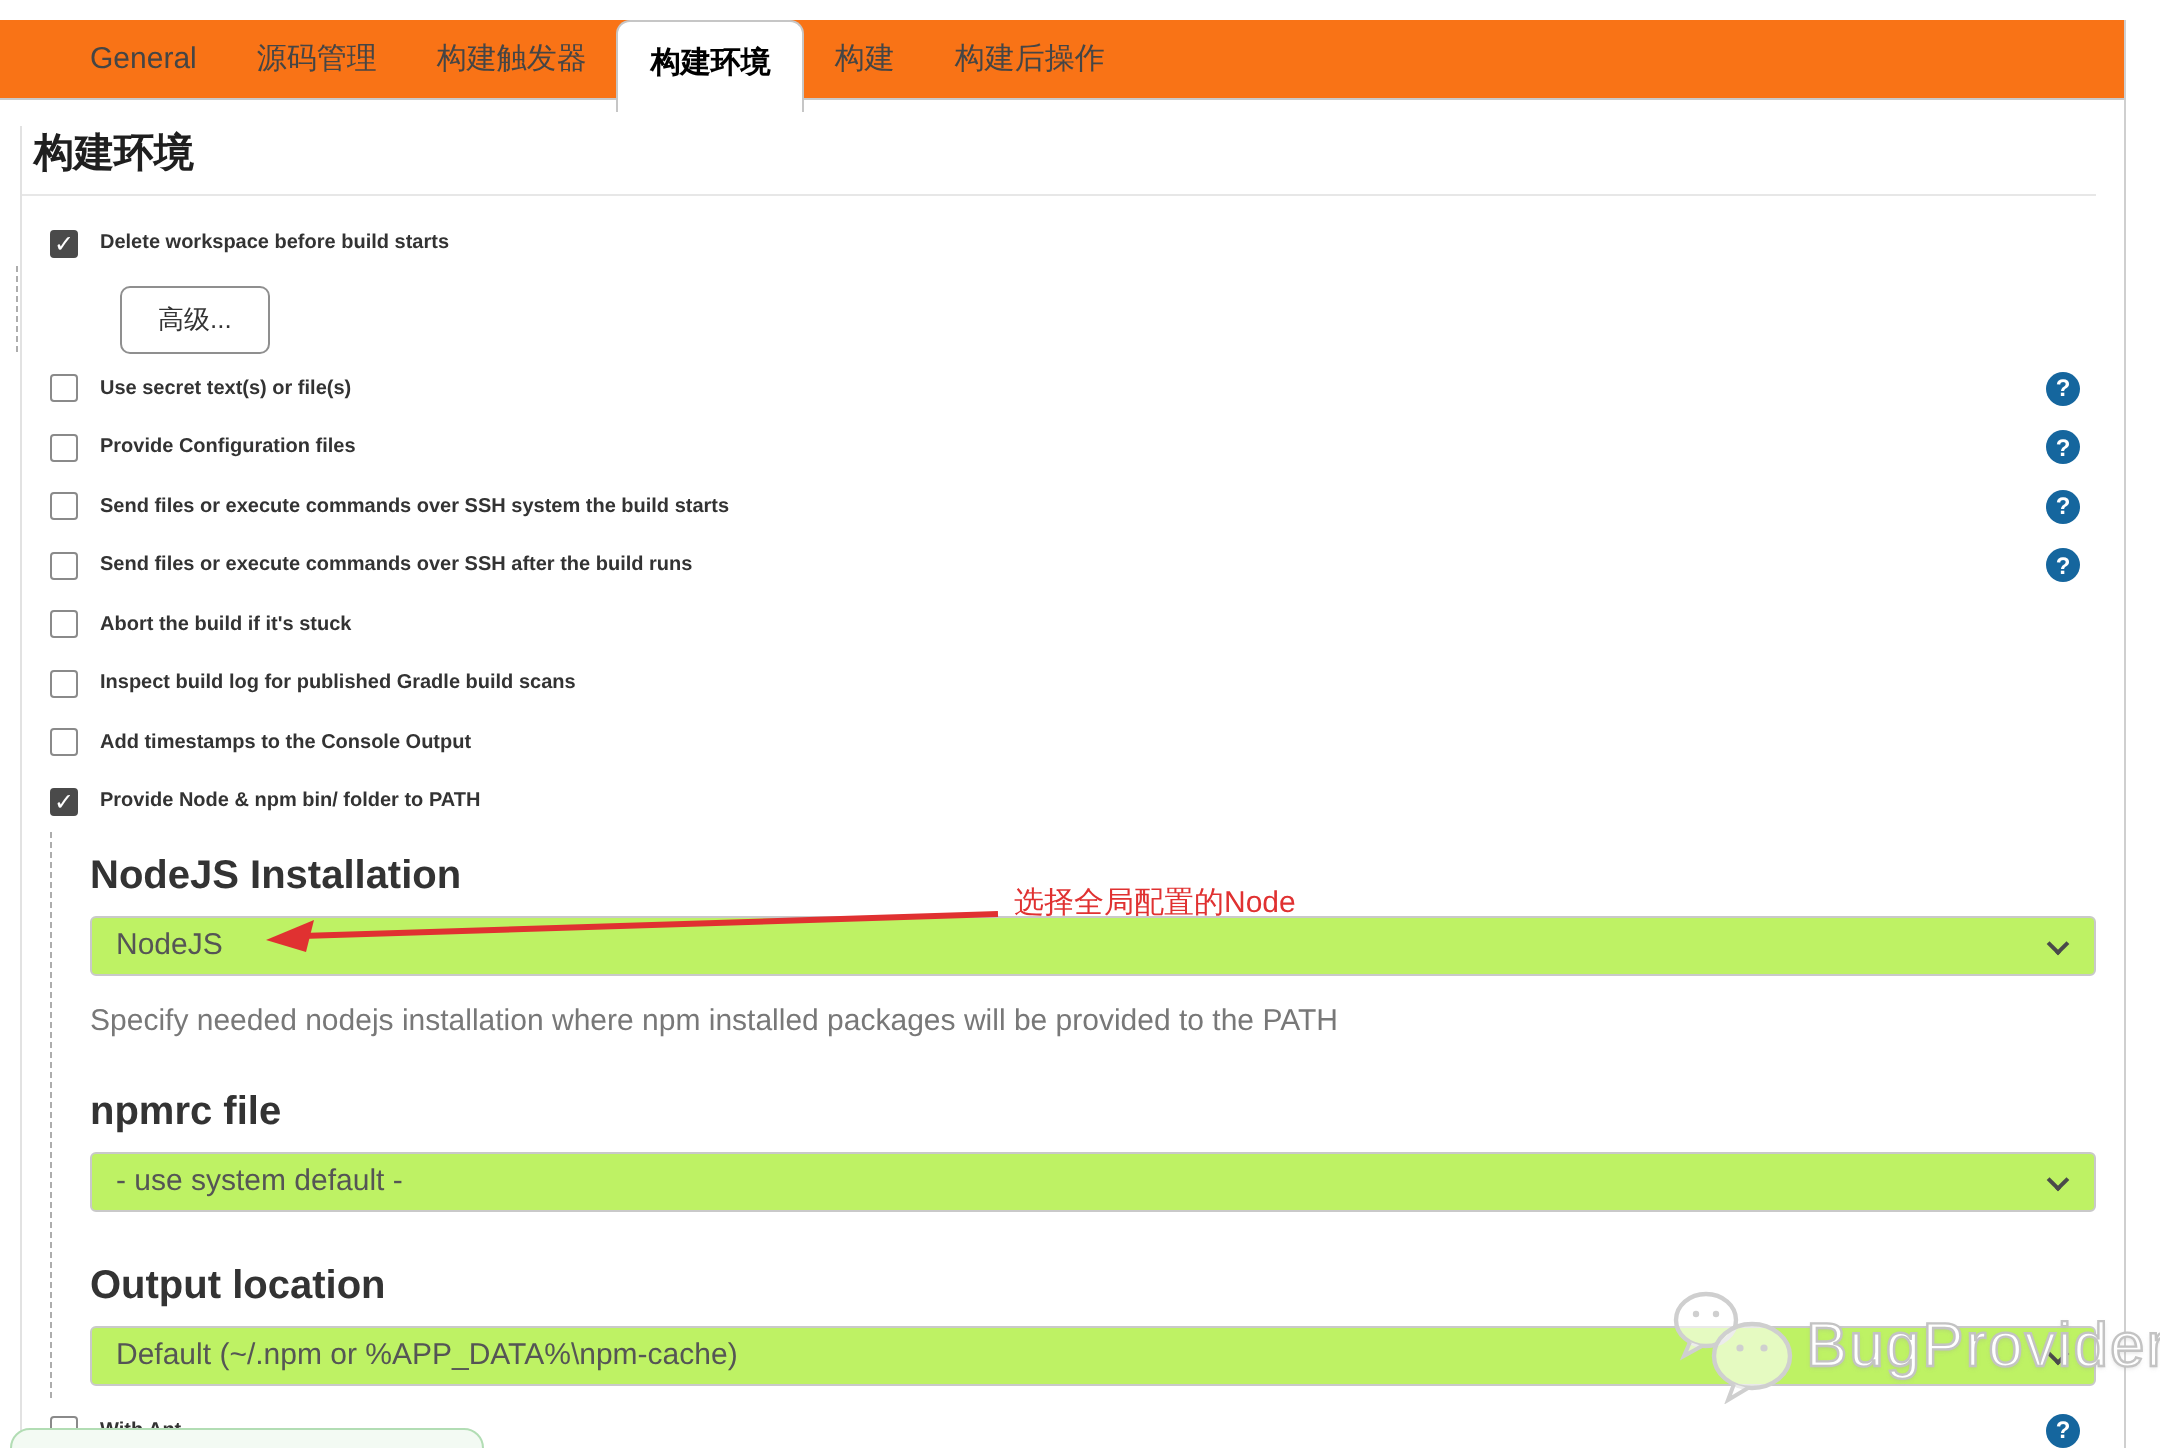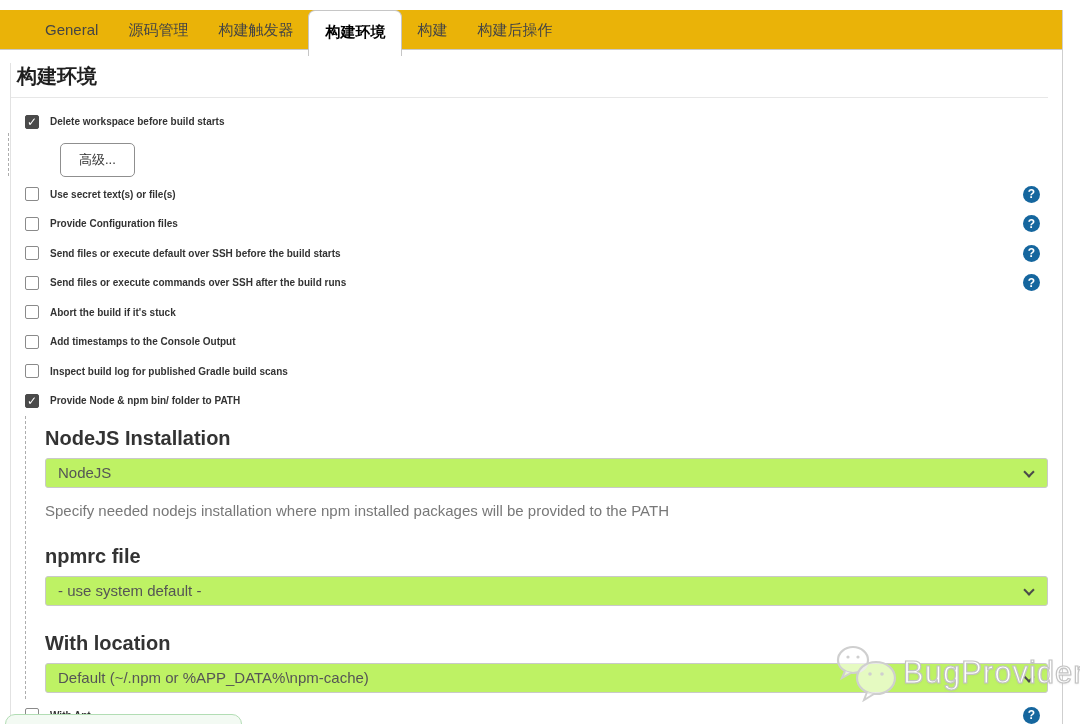--- a/index.html
+++ b/index.html
@@ -1,21 +1,21 @@
 <!DOCTYPE html>
 <html><head>
 <meta charset="utf-8">
 <style>
   * { box-sizing: border-box; margin: 0; padding: 0; }
   html,body { width:1080px; height:724px; background:#fff; overflow:hidden;
     font-family:"Liberation Sans","DejaVu Sans",sans-serif; }
   .app { width:1063px; margin-top:10px; border-right:1px solid #cfcfcf; position:relative; }
 
   
-  .tabbar { height:40px; background:#eab308; border-bottom:1px solid #c9c9c9;
+  .tabbar { height:40px; background:#f97316; border-bottom:1px solid #c9c9c9;
     display:flex; align-items:center; padding-left:30px; }
   .tab { padding:0 15px; font-size:15px; color:#454545; height:40px; line-height:40px; cursor:default; }
   .tab.active { background:#fff; border:1px solid #c6c6c6; border-bottom:none;
     border-radius:7px 7px 0 0; font-weight:700; color:#000;
     height:46px; line-height:42px; margin-bottom:-6px; position:relative; z-index:2; padding:0 16px; }
 
   
   .content { margin-left:10px; border-left:1px solid #e2e2e2; padding:0 14px 0 0; min-height:664px; position:relative; }
   .page-title { font-size:20px; font-weight:700; color:#1f1f1f; margin:13px 0 7px 6px; }
   .rule { border:0; border-top:1px solid #e7e7e7; margin:0; }
@@ -104,67 +104,74 @@
       </div>
 
       <div class="option-row">
         <span class="checkbox"></span>
         <span class="option-label">Provide Configuration files</span>
         <span class="help">?</span>
       </div>
 
       <div class="option-row">
         <span class="checkbox"></span>
-        <span class="option-label">Send files or execute default over SSH before the build starts</span>
+        <span class="option-label">Send files or execute commands over SSH system the build starts</span>
         <span class="help">?</span>
       </div>
 
       <div class="option-row">
         <span class="checkbox"></span>
         <span class="option-label">Send files or execute commands over SSH after the build runs</span>
         <span class="help">?</span>
       </div>
 
       <div class="option-row">
         <span class="checkbox"></span>
         <span class="option-label">Abort the build if it's stuck</span>
       </div>
 
       <div class="option-row">
         <span class="checkbox"></span>
-        <span class="option-label">Add timestamps to the Console Output</span>
+        <span class="option-label">Inspect build log for published Gradle build scans</span>
       </div>
 
       <div class="option-row">
         <span class="checkbox"></span>
-        <span class="option-label">Inspect build log for published Gradle build scans</span>
+        <span class="option-label">Add timestamps to the Console Output</span>
       </div>
 
       <div class="option-row">
         <span class="checkbox checked"></span>
         <span class="option-label">Provide Node &amp; npm bin/ folder to PATH</span>
       </div>
 
       <div class="nested">
         <div class="field-label">NodeJS Installation</div>
         <div class="select-wrap">
           <div class="select">
             <span>NodeJS</span>
             <span class="chev"></span>
           </div>
+          <div class="annotation">
+            <svg width="370" height="24">
+              <line x1="20" y1="16" x2="368" y2="5" stroke="#e03131" stroke-width="3"></line>
+              <polygon points="2,18 26,8 22,24" fill="#e03131"></polygon>
+            </svg>
+            <span class="annotation-text">选择全局配置的Node</span>
+          </div>
         </div>
         <div class="description">Specify needed nodejs installation where npm installed packages will be provided to the PATH</div>
 
         <div class="field-label spaced">npmrc file</div>
         <div class="select">
           <span>- use system default -</span>
           <span class="chev"></span>
         </div>
 
-        <div class="field-label spaced">With location</div>
+        <div class="field-label spaced">Output location</div>
         <div class="select">
           <span>Default (~/.npm or %APP_DATA%\npm-cache)</span>
           <span class="chev"></span>
         </div>
       </div>
 
       <div class="option-row with-ant">
         <span class="checkbox"></span>
         <span class="option-label">With Ant</span>
         <span class="help">?</span>

